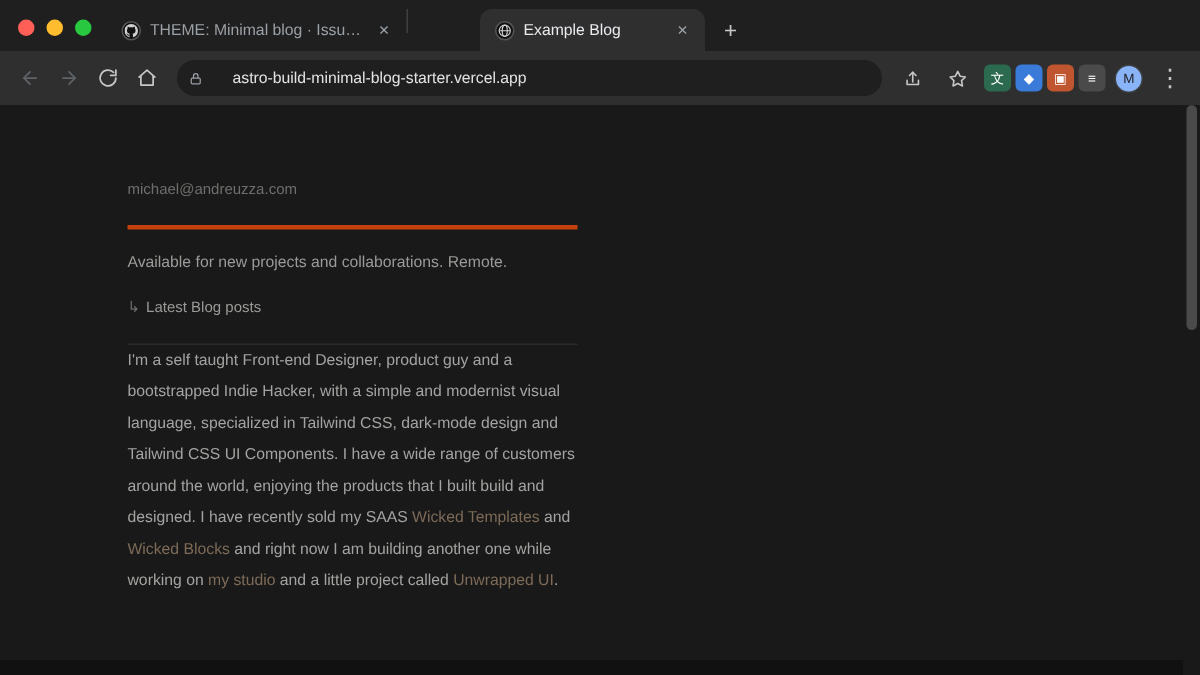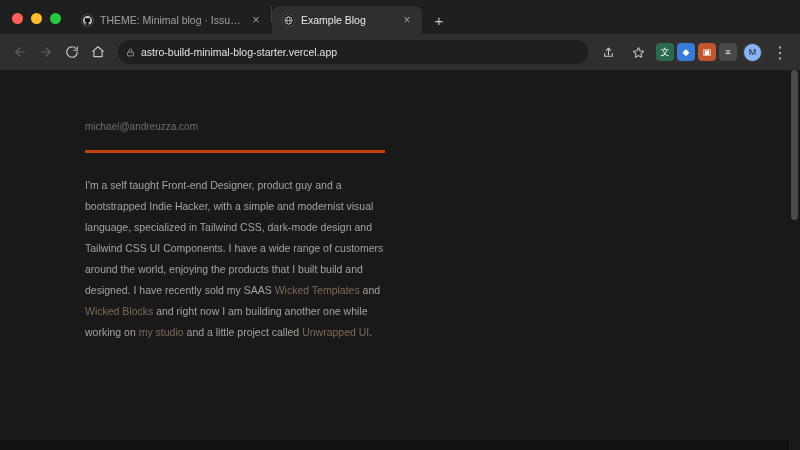--- a/index.html
+++ b/index.html
@@ -46,20 +46,21 @@
     font-size: 10.5px;
     color: #9aa0a6;
     max-width: 200px;
     min-width: 150px;
     position: relative;
   }
   .tab.inactive { background: transparent; }
   .tab.active {
     background: #2f2f2f;
     color: #e8eaed;
+    margin-left: 48px;
   }
   .tab-favicon {
     width: 13px; height: 13px; border-radius: 50%;
     background: #111;
     display: flex; align-items: center; justify-content: center;
     flex: 0 0 auto;
     border: 1px solid #555;
   }
   .tab-favicon svg { display: block; }
   .tab-title {
@@ -107,21 +108,21 @@
     flex: 0 0 auto;
   }
   .tb-btn.disabled { color: #5f6368; }
   .omnibox {
     flex: 1 1 auto;
     height: 24px;
     background: #1f1f1f;
     border-radius: 13px;
     display: flex; align-items: center;
     padding: 0 8px;
-    gap: 6px;
+    gap: 20px;
     margin: 0 6px;
     min-width: 0;
   }
   .omnibox .lock { color: #9aa0a6; display:flex; align-items:center; }
   .url {
     color: #e3e3e3;
     font-size: 10.5px;
     white-space: nowrap;
     overflow: hidden;
     text-overflow: ellipsis;
@@ -185,21 +186,20 @@
     font-size: 10.5px;
   }
   .latest {
     color: #9a9a98;
     font-size: 10px;
     padding-bottom: 14px;
     border-bottom: 1px solid #2a2a2a;
   }
   .latest .arrow { color: #6e6e6c; margin-right: 4px; }
   .para {
-    margin-top: 22px;
     color: #a3a3a1;
     font-size: 10.5px;
     line-height: 2.0;
   }
   a.lnk { color: #7d6b58; text-decoration: none; }
 
   
   .scrollbar {
     width: 11px;
     background: #191919;
@@ -328,21 +328,25 @@
   </div>
 
   <div class="viewport">
     <div class="leftband"></div>
 
     <div class="page">
       <div class="content">
 
         <div class="email">michael@andreuzza.com</div>
 
-
+        <div class="avail">Available for new projects and collaborations. Remote.</div>
+
+        <div class="latest">
+          <span class="arrow">↳</span><span>Latest Blog posts</span>
+        </div>
 
         <p class="para">
           <span>I'm a self taught Front-end Designer, product guy and a bootstrapped Indie Hacker, with a simple and modernist visual language, specialized in Tailwind CSS, dark-mode design and Tailwind CSS UI Components. I have a wide range of customers around the world, enjoying the products that I built build and designed. I have recently sold my SAAS </span><a class="lnk">Wicked Templates</a><span> and </span><a class="lnk">Wicked Blocks</a><span> and right now I am building another one while working on </span><a class="lnk">my studio</a><span> and a little project called </span><a class="lnk">Unwrapped UI</a><span>.</span>
         </p>
 
       </div>
       <div class="bottomband"></div>
     </div>
 
     <div class="scrollbar">

